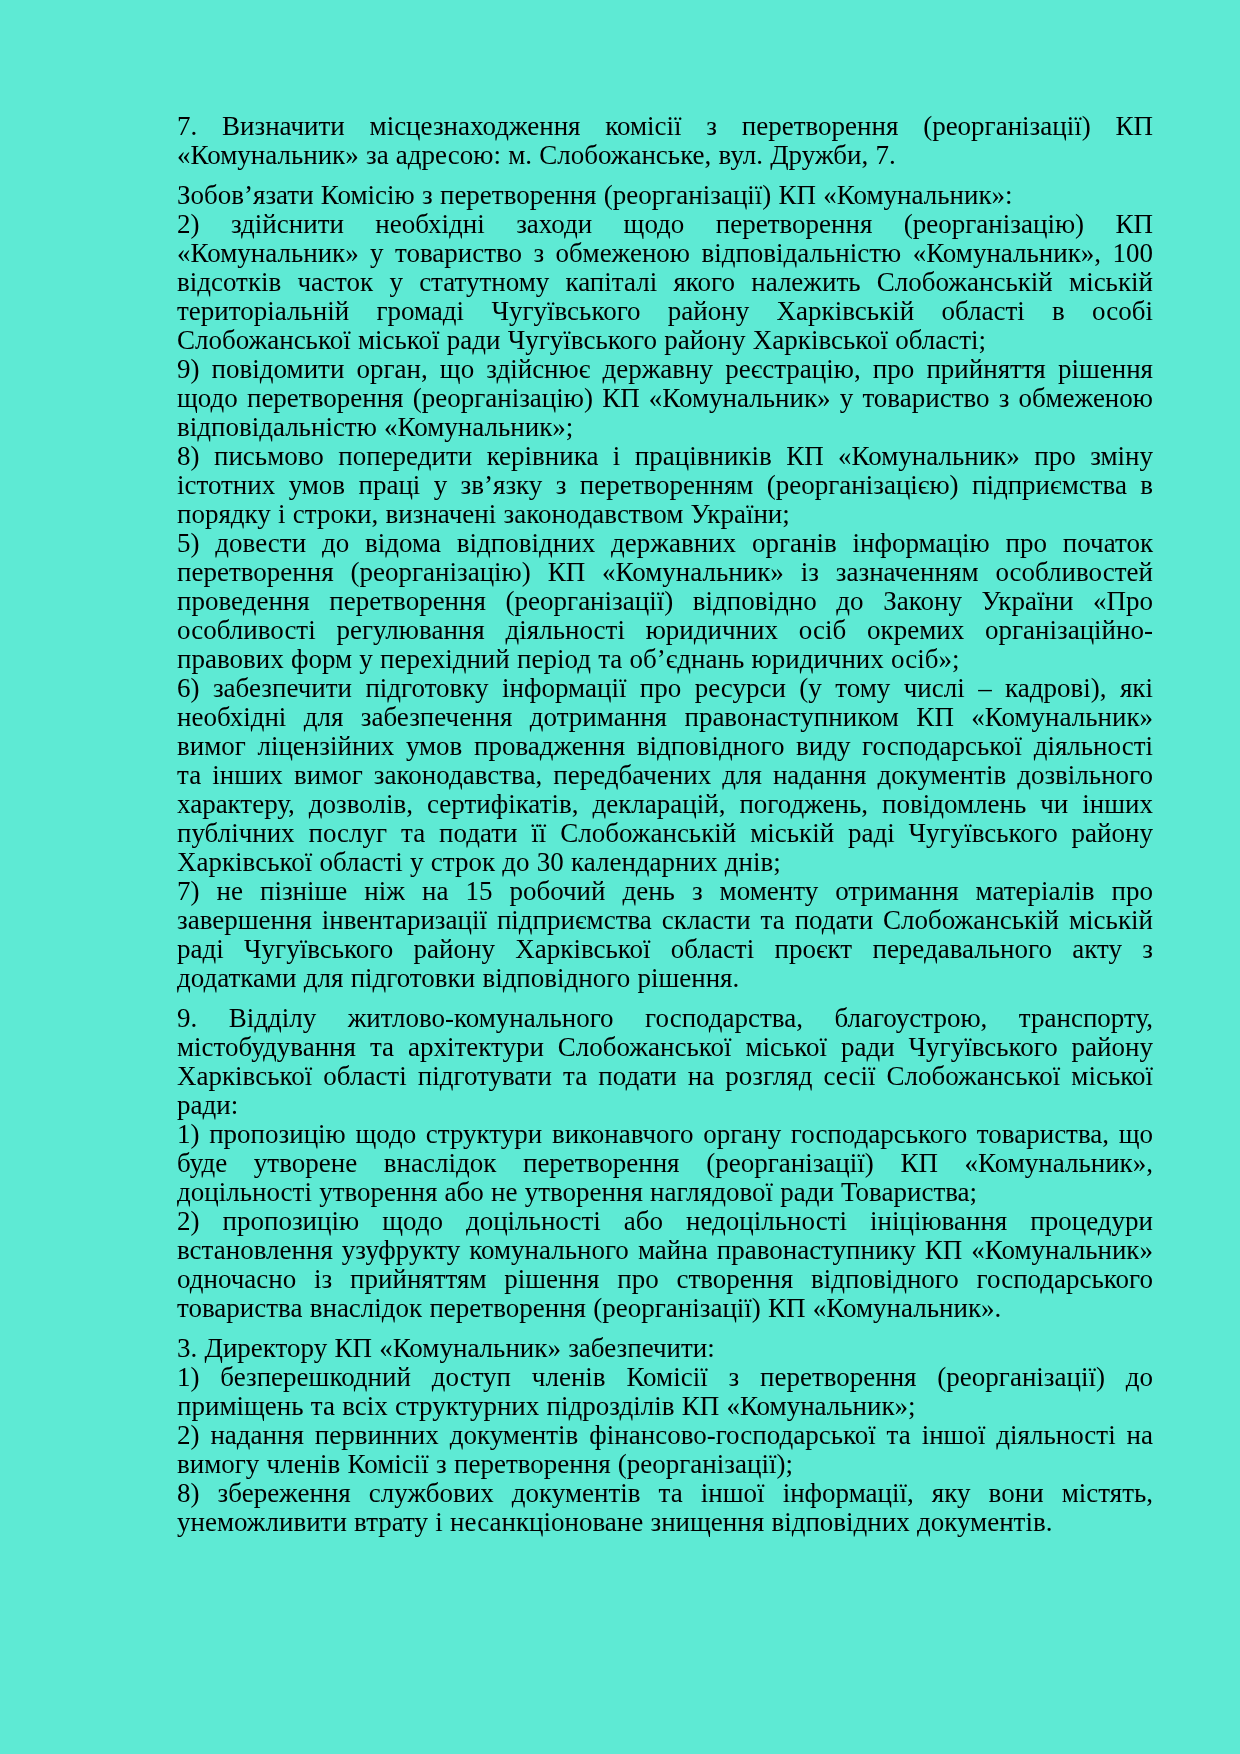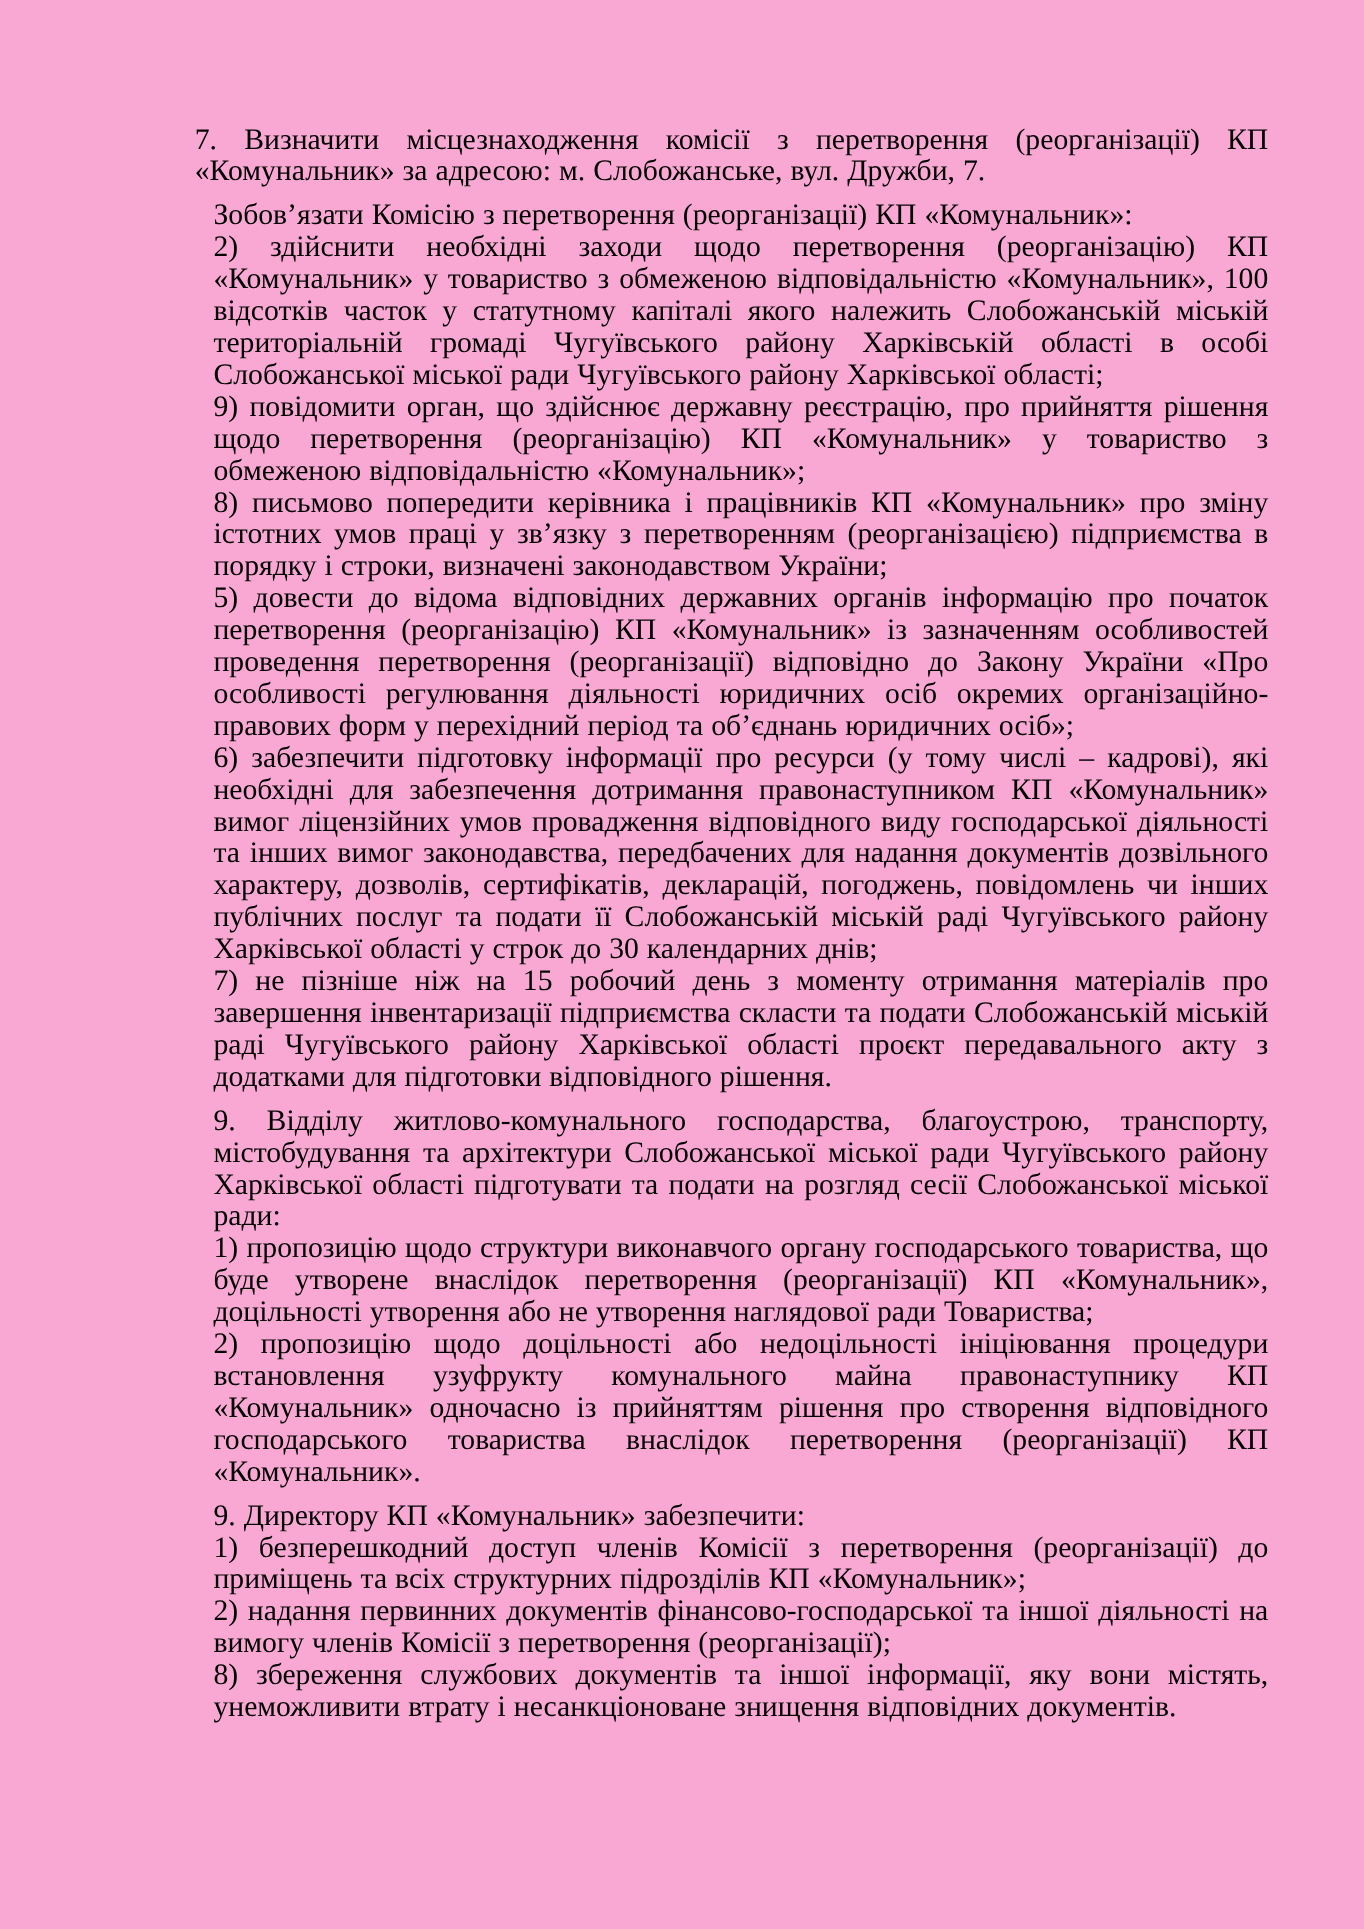--- a/index.html
+++ b/index.html
@@ -10,32 +10,31 @@
   body {
     width: 1240px;
     height: 1754px;
     overflow: hidden;
   }
   .page {
     box-sizing: border-box;
     width: 1240px;
     height: 1754px;
     padding: 112px 87px 0 177px;
-    background: #f9a8d4;
+    background: #5eead4;
     color: #000000;
     font-family: "Liberation Serif", "DejaVu Serif", serif;
     font-size: 27px;
     line-height: 29px;
   }
   .doc-section {
     margin: 0;
   }
   .doc-section + .doc-section {
     margin-top: 11px;
-    margin-left: 17px;
   }
   .doc-section p {
     margin: 0;
     padding: 0;
     text-align: justify;
     text-justify: inter-word;
     word-spacing: 0.5px;
   }
 </style>
 </head>
@@ -57,19 +56,19 @@
     <p>7) не пізніше ніж на 15 робочий день з моменту отримання матеріалів про завершення інвентаризації підприємства скласти та подати Слобожанській міській раді Чугуївського району Харківської області проєкт передавального акту з додатками для підготовки відповідного рішення.</p>
   </section>
 
   <section class="doc-section">
     <p>9. Відділу житлово-комунального господарства, благоустрою, транспорту, містобудування та архітектури Слобожанської міської ради Чугуївського району Харківської області підготувати та подати на розгляд сесії Слобожанської міської ради:</p>
     <p>1) пропозицію щодо структури виконавчого органу господарського товариства, що буде утворене внаслідок перетворення (реорганізації) КП «Комунальник», доцільності утворення або не утворення наглядової ради Товариства;</p>
     <p>2) пропозицію щодо доцільності або недоцільності ініціювання процедури встановлення узуфрукту комунального майна правонаступнику КП «Комунальник» одночасно із прийняттям рішення про створення відповідного господарського товариства внаслідок перетворення (реорганізації) КП «Комунальник».</p>
   </section>
 
   <section class="doc-section">
-    <p>9. Директору КП «Комунальник» забезпечити:</p>
+    <p>3. Директору КП «Комунальник» забезпечити:</p>
     <p>1) безперешкодний доступ членів Комісії з перетворення (реорганізації) до приміщень та всіх структурних підрозділів КП «Комунальник»;</p>
     <p>2) надання первинних документів фінансово-господарської та іншої діяльності на вимогу членів Комісії з перетворення (реорганізації);</p>
     <p>8) збереження службових документів та іншої інформації, яку вони містять, унеможливити втрату і несанкціоноване знищення відповідних документів.</p>
   </section>
 
 </div>
 
 </body></html>

